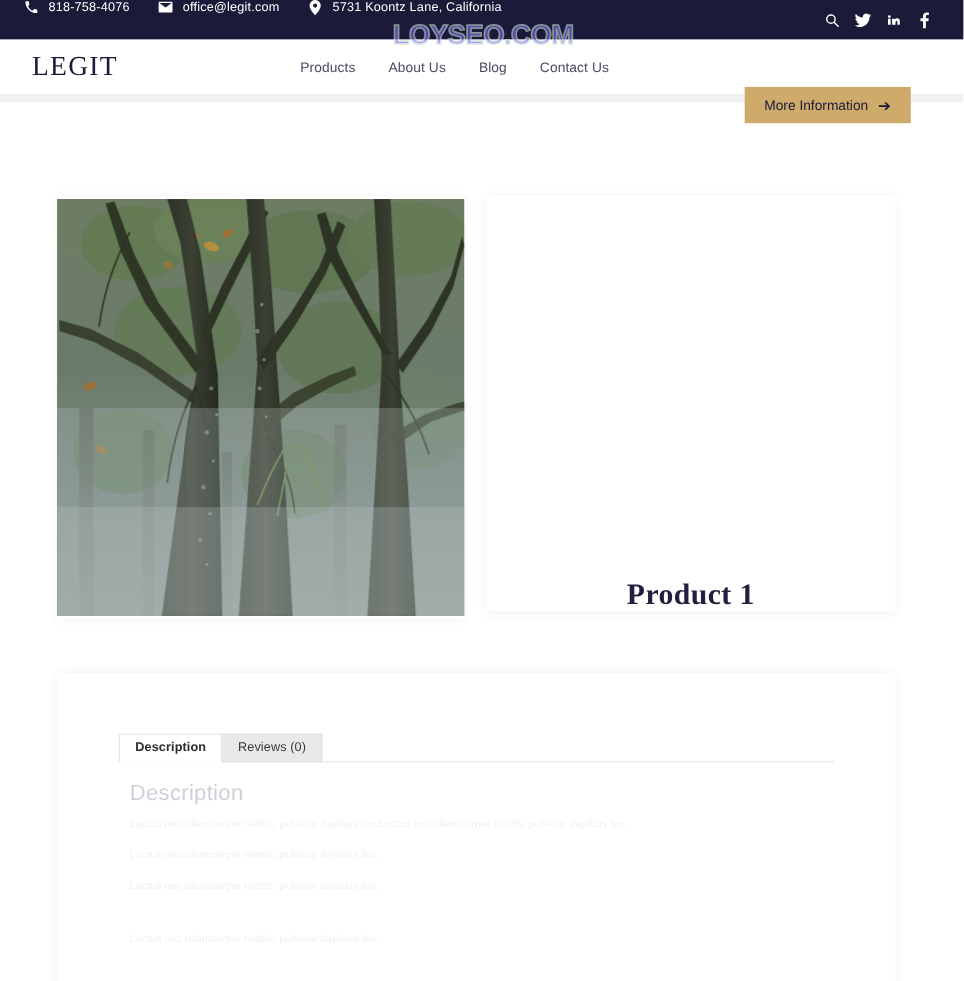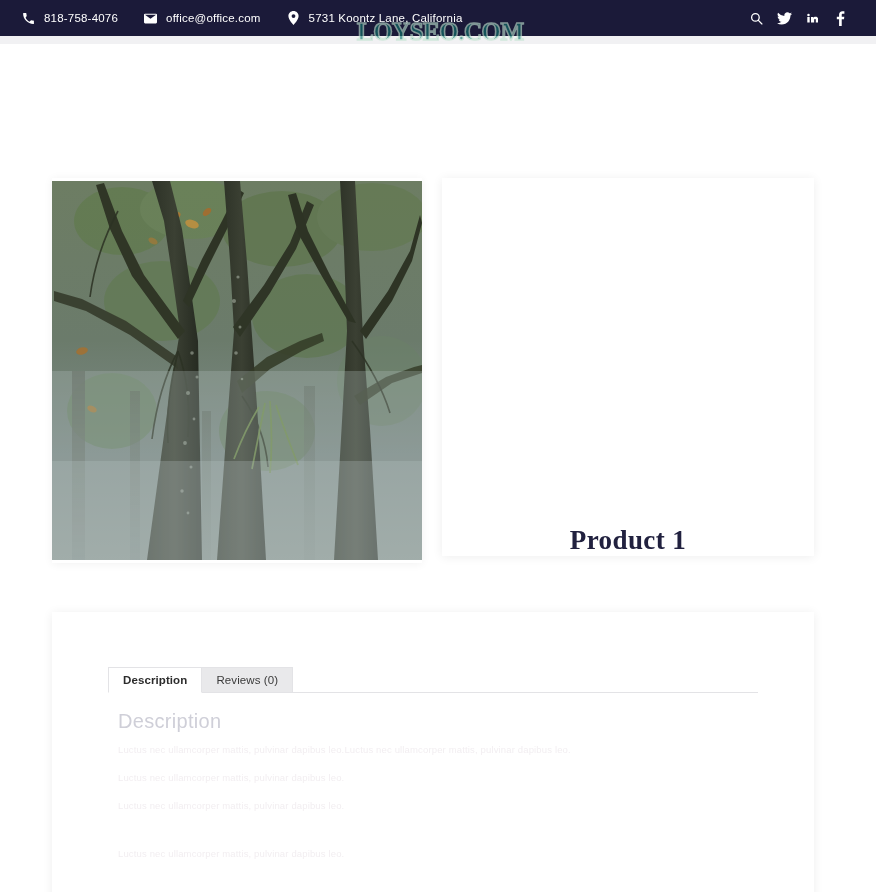--- a/index.html
+++ b/index.html
@@ -7,21 +7,21 @@
     width: 876px; height: 892px;
     background: #ffffff;
     font-family: "Liberation Sans", sans-serif;
     overflow: hidden;
   }
   #page { position: relative; width: 876px; height: 892px; background: #ffffff; }
 
   
   .topbar {
     height: 36px; background: #1b1a39;
-    display: flex; align-items: center;
+    display: flex; align-items: flex-start;
     padding: 0 22px; position: relative;
   }
   .contact-group { display: flex; align-items: center; gap: 0; }
   .contact-item {
     display: flex; align-items: center; gap: 9px;
     margin-right: 26px; color: #ffffff;
     font-size: 11.5px; letter-spacing: .2px; white-space: nowrap;
   }
   .contact-item .ci-ico { display: inline-flex; width: 13px; height: 13px; align-items: center; justify-content: center; }
   .contact-item .ci-ico svg { display: block; }
@@ -31,23 +31,23 @@
   }
   .social-ico {
     width: 28px; height: 36px; display: flex; align-items: center; justify-content: center;
     color: #fff;
   }
   .social-ico svg { display: block; }
 
   
   .watermark {
     position: absolute; left: 357px; top: 18px;
-    font-family: Liberation Serif, serif;
+    font-family: Liberation Sans, sans-serif;
     font-weight: bold; font-size: 25px; letter-spacing: -0.5px;
-    color: #0f766e; opacity: .62;
+    color: #8b5cf6; opacity: .62;
     -webkit-text-stroke: 1.5px #bfe3cf;
     pointer-events: none; z-index: 40; white-space: nowrap;
   }
 
   
   .header {
     height: 49px; background: #ffffff;
     display: flex; align-items: center; padding: 0 22px;
     position: relative;
   }
@@ -153,21 +153,21 @@
         </span>
         <span>818-758-4076</span>
       </div>
 
       <div class="contact-item">
         <span class="ci-ico">
           <svg width="13" height="11" viewBox="0 0 24 18" fill="#fff">
               <path d="M2 0h20a2 2 0 0 1 2 2v14a2 2 0 0 1-2 2H2a2 2 0 0 1-2-2V2a2 2 0 0 1 2-2zm10 9.5L22.3 2H1.7L12 9.5z"></path>
             </svg>
         </span>
-        <span>office@office.com</span>
+        <span>office@legit.com</span>
       </div>
 
       <div class="contact-item">
         <span class="ci-ico">
           <svg width="11" height="14" viewBox="0 0 16 22" fill="#fff">
               <path d="M8 0C3.6 0 0 3.6 0 8c0 6 8 14 8 14s8-8 8-14c0-4.4-3.6-8-8-8zm0 11a3 3 0 1 1 0-6 3 3 0 0 1 0 6z"></path>
             </svg>
         </span>
         <span>5731 Koontz Lane, California</span>
       </div>
@@ -194,20 +194,33 @@
       <span class="social-ico">
         <svg width="9" height="15" viewBox="0 0 12 22" fill="#fff">
             <path d="M7.8 22v-9.8h3.3l.5-3.9H7.8V5.9c0-1.1.3-1.9 1.9-1.9h2V.5C11.4.5 10.2.4 8.8.4 5.9.4 3.9 2.2 3.9 5.5v2.8H.6v3.9h3.3V22h3.9z"></path>
           </svg>
       </span>
     </div>
   </div>
 
   <div class="watermark">LOYSEO.COM</div>
 
+  <div class="header">
+    <div class="logo">LEGIT</div>
+    <nav class="nav">
+      <span class="nav-item">Products</span>
+      <span class="nav-item">About Us</span>
+      <span class="nav-item">Blog</span>
+      <span class="nav-item">Contact Us</span>
+    </nav>
+    <div class="cta">
+      <span>More Information</span>
+      <span class="arrow">➔</span>
+    </div>
+  </div>
 
   <div class="grey-band"></div>
   <div class="white-gap"></div>
 
   <div class="product-row">
 
     <div class="gallery">
       <div class="gallery-img">
         <svg viewBox="0 0 370 379" preserveAspectRatio="none" xmlns="http://www.w3.org/2000/svg">
           <defs>

